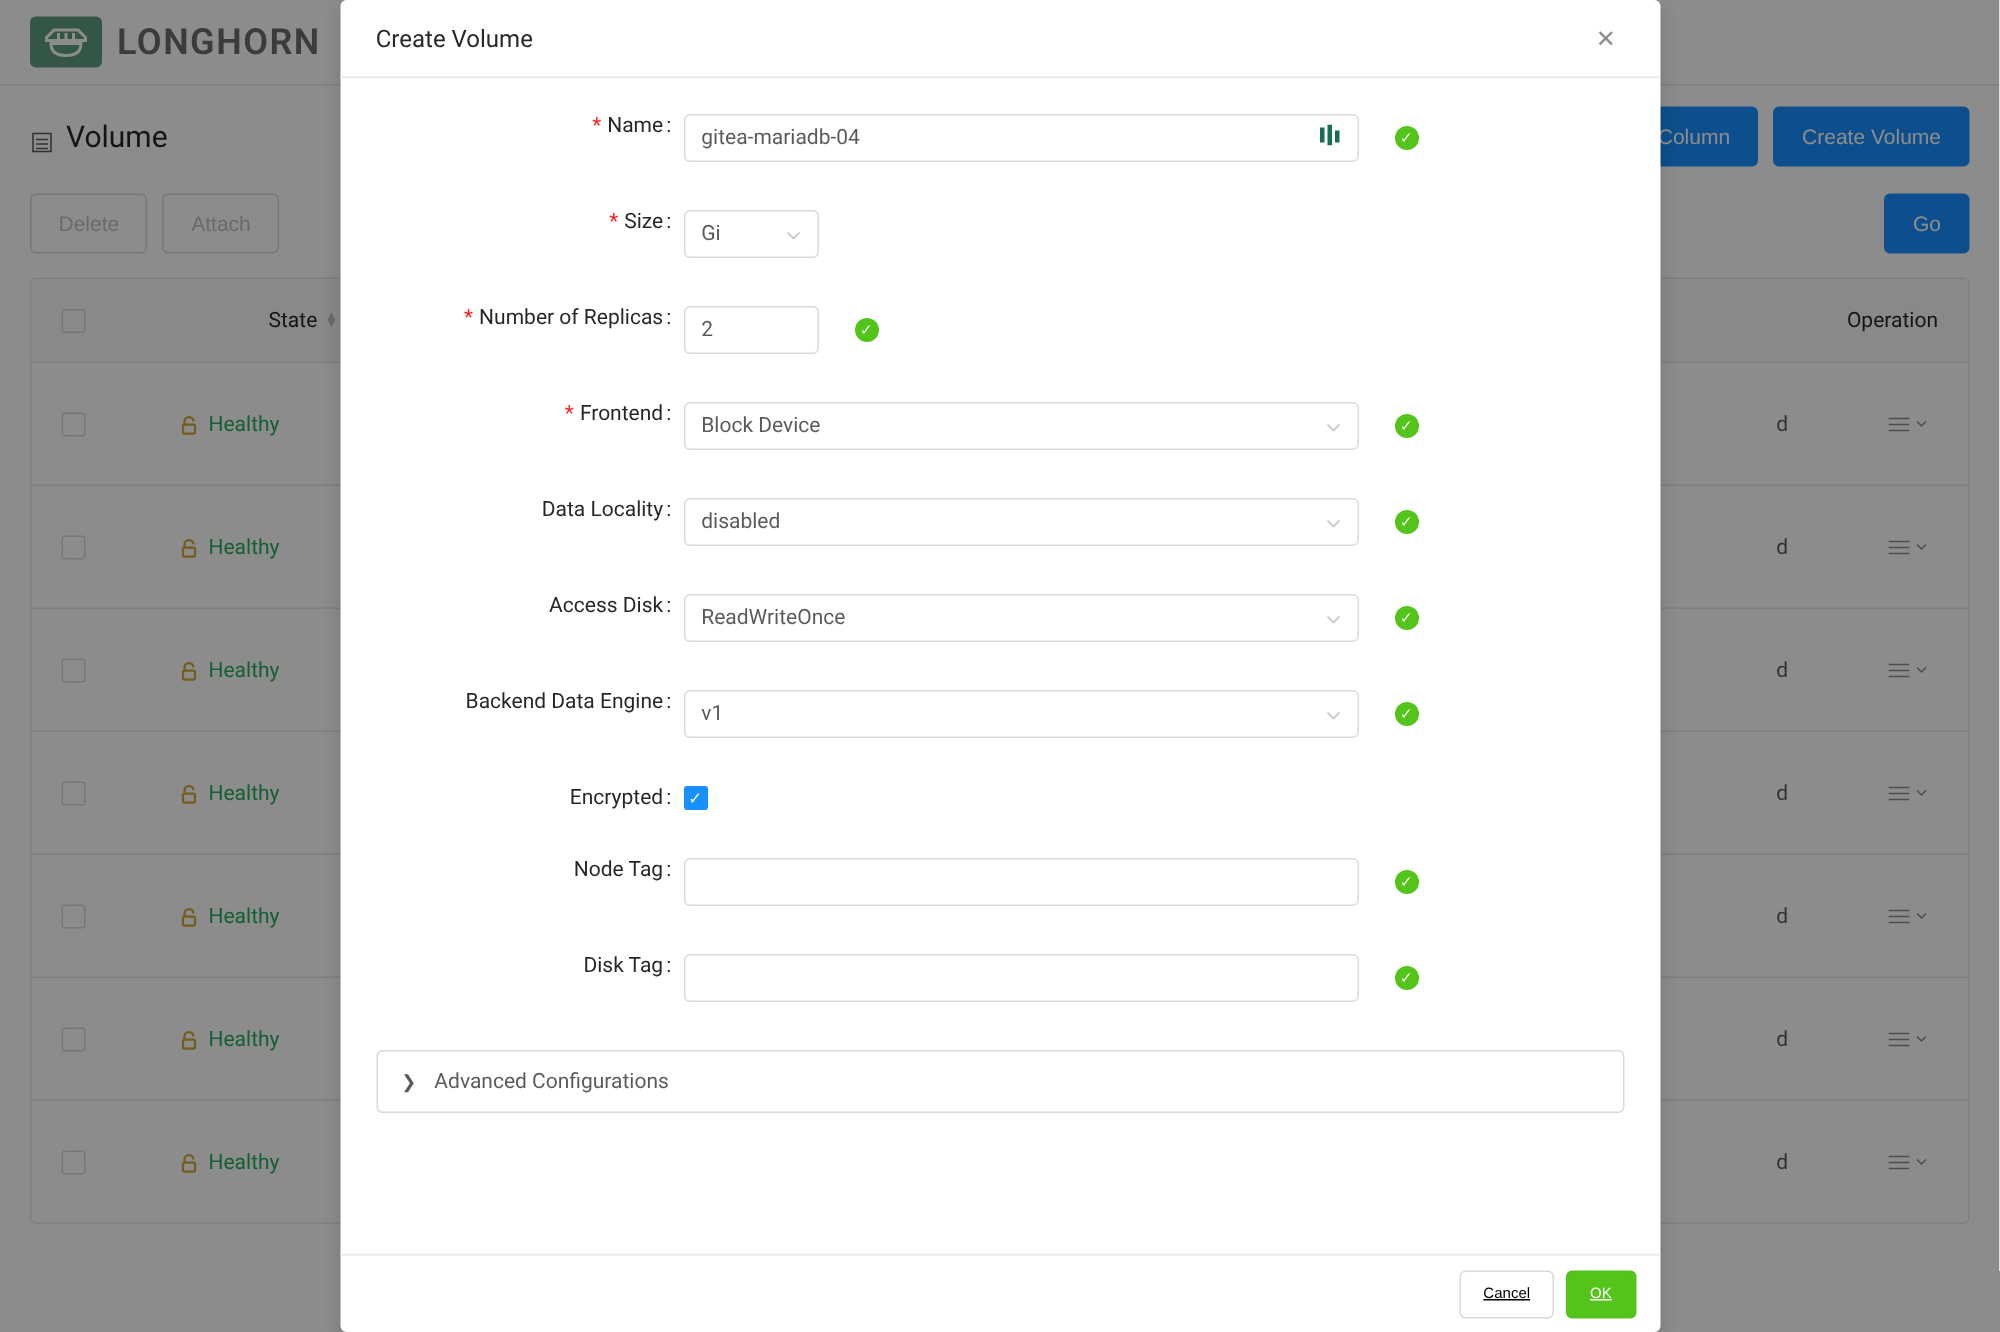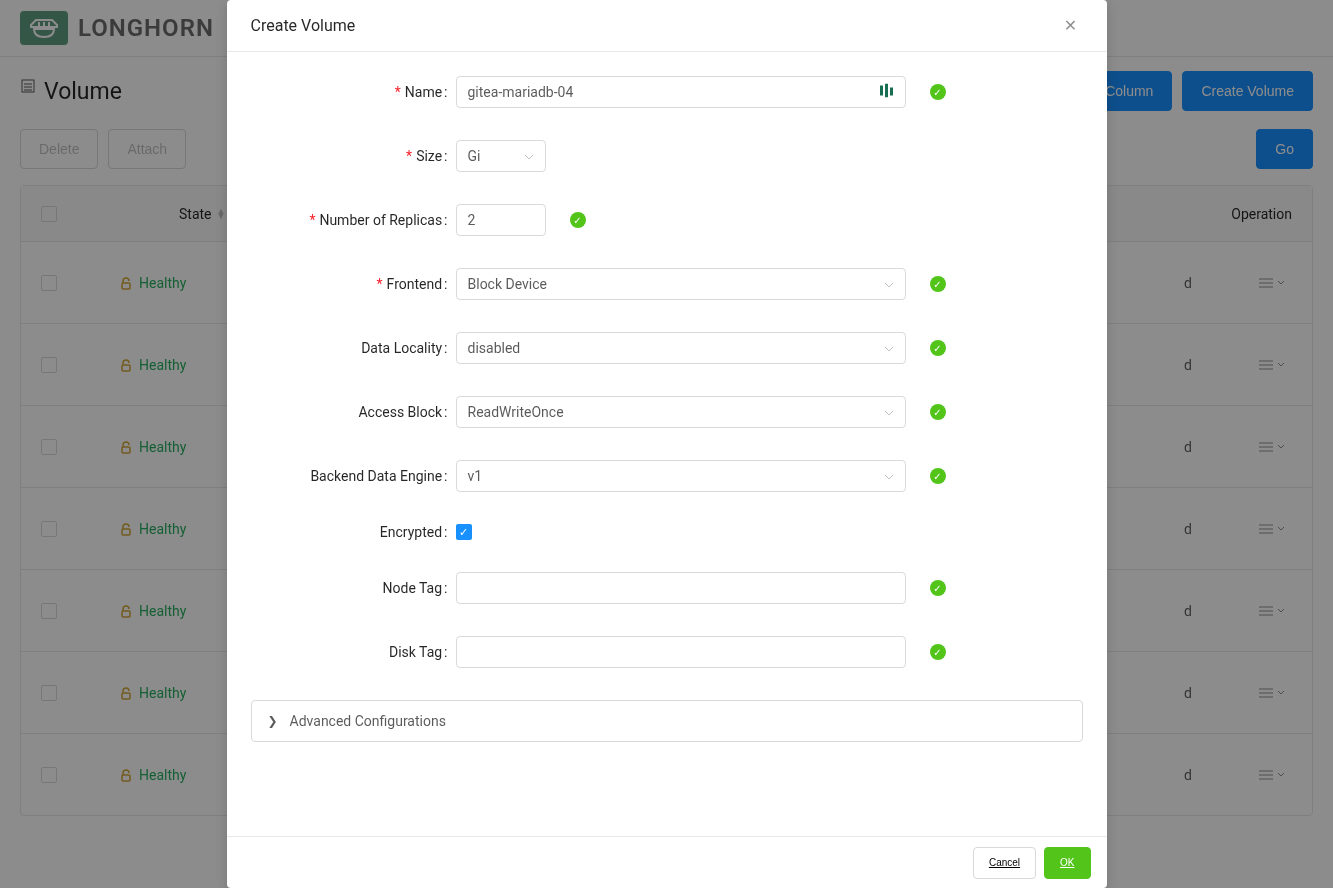--- a/index.html
+++ b/index.html
@@ -48,24 +48,24 @@
     .page {
       padding: 14px 20px;
     }
     .page-title-row {
       display: flex;
       align-items: center;
       justify-content: space-between;
       margin-bottom: 18px;
     }
     .page-title {
-      font-size: 23px;
+      font-size: 20px;
       color: rgba(0,0,0,0.85);
       display: flex;
-      align-items: flex-start;
+      align-items: flex-end;
       gap: 8px;
     }
     .page-title-icon {
       width: 16px;
       height: 16px;
     }
     .page-actions {
       display: flex;
       gap: 10px;
     }
@@ -187,21 +187,20 @@
       width: 24px;
       text-align: center;
     }
     .modal-body {
       padding: 24px 24px 10px 24px;
       flex: 1;
       overflow-y: auto;
     }
     .form-row {
       display: flex;
-      align-items: center;
       margin-bottom: 32px;
     }
     .form-label {
       width: 205px;
       text-align: right;
       color: rgba(0,0,0,0.85);
       padding-right: 8px;
       position: relative;
     }
     .form-label:after {
@@ -589,21 +588,21 @@
             <span>disabled</span>
             <span class="select-arrow"><svg width="10" height="6" viewBox="0 0 10 6">
                   <path d="M1 1 L5 5 L9 1" stroke="currentColor" fill="none"></path>
                 </svg></span>
           </div>
           <div class="valid-icon">✓</div>
         </div>
       </div>
 
       <div class="form-row">
-        <div class="form-label"><span>Access Block</span></div>
+        <div class="form-label"><span>Access Disk</span></div>
         <div class="form-control">
           <div class="input input-lg select">
             <span>ReadWriteOnce</span>
             <span class="select-arrow"><svg width="10" height="6" viewBox="0 0 10 6">
                   <path d="M1 1 L5 5 L9 1" stroke="currentColor" fill="none"></path>
                 </svg></span>
           </div>
           <div class="valid-icon">✓</div>
         </div>
       </div>

